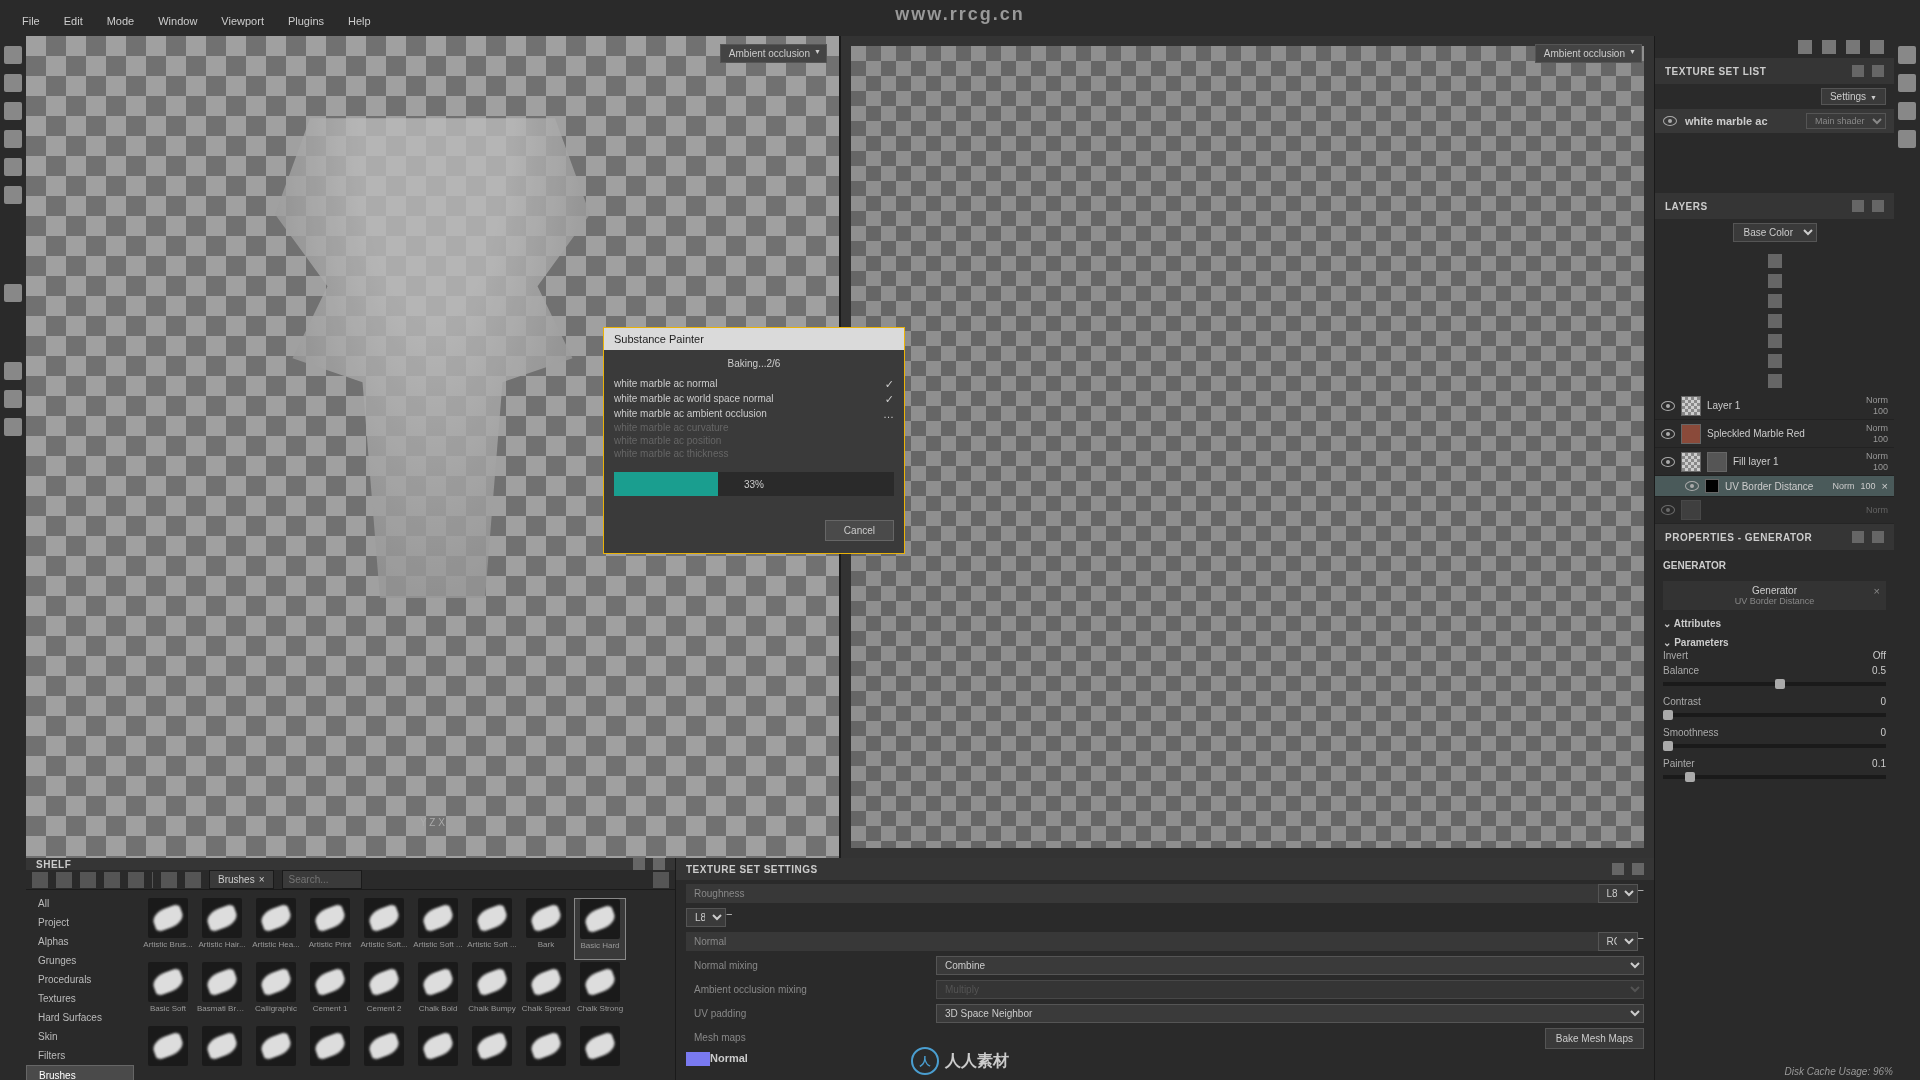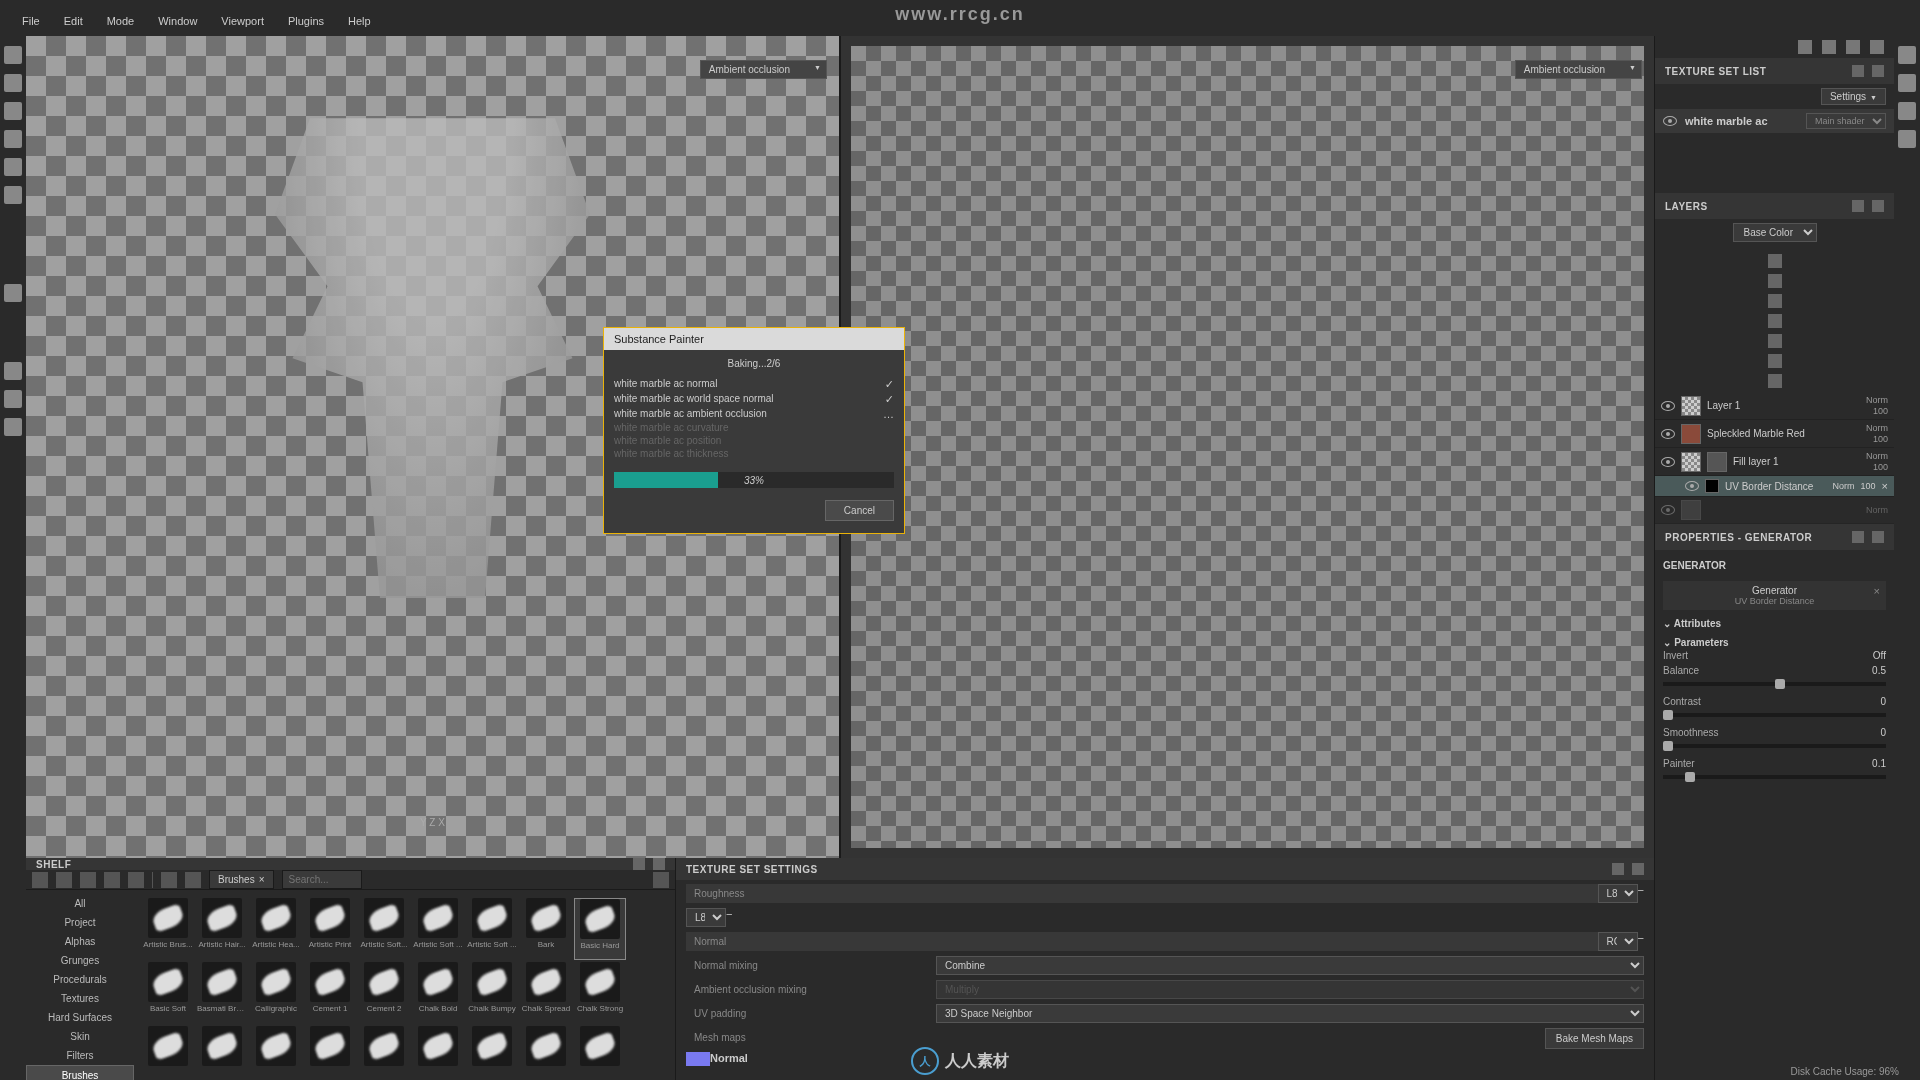--- a/index.html
+++ b/index.html
@@ -6,40 +6,40 @@
 body { background: #2a2a2a; color: #ccc; font-size: 11px; overflow: hidden; width: 1920px; height: 1080px; position: relative; }
 .menubar { height: 36px; background: #2a2a2a; display: flex; align-items: flex-end; padding: 0 10px 5px; }
 .menubar-item { padding: 4px 12px; color: #ccc; cursor: pointer; margin-top: 28px; }
 .watermark-top { position: absolute; top: 4px; left: 50%; transform: translateX(-50%); color: #999; font-size: 18px; font-weight: bold; letter-spacing: 2px; }
 .main { display: flex; height: calc(100% - 36px); }
 .left-toolbar { width: 26px; background: #2a2a2a; display: flex; flex-direction: column; padding-top: 10px; gap: 10px; }
 .tool-icon { width: 18px; height: 18px; margin: 0 auto; background: #888; border-radius: 2px; cursor: pointer; }
 .center { flex: 1; display: flex; flex-direction: column; }
 .viewports { flex: 1; display: flex; gap: 2px; background: #1a1a1a; position: relative; }
 .viewport { flex: 1; background: #3a3a3a; position: relative; overflow: hidden; }
-.vp-dropdown { position: absolute; top: 24px; right: 12px; background: #444; border: 1px solid #555; padding: 3px 36px 3px 8px; font-size: 10px; color: #ccc; cursor: pointer; }
+.vp-dropdown { position: absolute; top: 8px; right: 12px; background: #444; border: 1px solid #555; padding: 3px 16px 3px 8px; font-size: 10px; color: #ccc; cursor: pointer; }
 .vp-dropdown::after { content: '▼'; position: absolute; right: 5px; font-size: 7px; }
 .checker-bg { position: absolute; inset: 0; background-image: repeating-conic-gradient(#888 0 25%, #ccc 0 50%); background-size: 40px 40px; opacity: 0.7; }
 .pillar-shape { position: absolute; left: 50%; top: 10%; transform: translateX(-50%); width: 350px; height: 480px; background: radial-gradient(ellipse at top, #bbb 30%, transparent 70%), linear-gradient(#999, #999); clip-path: polygon(15% 0, 85% 0, 95% 20%, 80% 35%, 90% 50%, 70% 55%, 65% 100%, 35% 100%, 30% 55%, 10% 50%, 20% 35%, 5% 20%); opacity: 0.8; }
 .axis-gizmo { position: absolute; bottom: 30px; left: 50%; transform: translateX(-50%); font-size: 10px; color: #aaa; }
 .uv-pattern { position: absolute; inset: 0; background: #333; }
 .uv-islands { position: absolute; inset: 10px; background-image: repeating-conic-gradient(#888 0 25%, #ccc 0 50%); background-size: 30px 30px; opacity: 0.6; }
 .bottom-panels { height: 222px; display: flex; background: #2a2a2a; }
 .shelf-panel { width: 650px; border-right: 1px solid #1a1a1a; display: flex; flex-direction: column; }
 .tss-panel { flex: 1; display: flex; flex-direction: column; }
 .panel-header { height: 26px; background: #353535; display: flex; align-items: center; padding: 0 10px; font-size: 10px; font-weight: bold; letter-spacing: 0.5px; }
 .panel-header-actions { margin-left: auto; display: flex; gap: 8px; }
 .panel-icon { width: 12px; height: 12px; background: #666; cursor: pointer; }
 .shelf-body { flex: 1; display: flex; }
 .shelf-toolbar { height: 28px; background: #2a2a2a; border-bottom: 1px solid #1a1a1a; display: flex; align-items: center; padding: 0 6px; gap: 8px; }
 .shelf-toolbar-icon { width: 16px; height: 16px; background: #555; cursor: pointer; }
 .shelf-search { background: #3a3a3a; border: 1px solid #1a1a1a; padding: 3px 6px; color: #ccc; font-size: 10px; width: 80px; }
 .shelf-tab { background: #3a3a3a; padding: 3px 8px; border: 1px solid #1a1a1a; font-size: 10px; display: flex; align-items: center; gap: 4px; }
 .shelf-side { width: 108px; background: #2a2a2a; padding: 4px 0; }
-.shelf-cat { padding: 4px 12px; font-size: 10px; cursor: pointer; color: #bbb; text-align: center; }
+.shelf-cat { padding: 4px 12px; font-size: 10px; cursor: pointer; color: #bbb; }
 .shelf-cat.active { background: #4a4a4a; color: #fff; border: 1px solid #666; }
 .shelf-grid { flex: 1; padding: 8px; display: grid; grid-template-columns: repeat(9, 52px); grid-auto-rows: 62px; gap: 2px; overflow: hidden; }
 .brush-item { display: flex; flex-direction: column; align-items: center; gap: 2px; cursor: pointer; }
 .brush-item.selected { border: 1px solid #888; background: #3a3a3a; }
 .brush-thumb { width: 40px; height: 40px; background: #1a1a1a; border-radius: 2px; display: flex; align-items: center; justify-content: center; }
 .brush-stroke { width: 30px; height: 20px; background: #ddd; border-radius: 50% 20% 50% 20%; transform: rotate(-20deg); filter: blur(1px); }
 .brush-label { font-size: 8px; color: #999; white-space: nowrap; overflow: hidden; text-overflow: ellipsis; width: 50px; text-align: center; }
 .tss-body { flex: 1; padding: 4px 10px; }
 .tss-row { display: flex; align-items: flex-start; height: 24px; }
 .tss-label { flex: 0 0 250px; background: #383838; padding: 4px 8px; color: #888; font-size: 10px; }
@@ -83,26 +83,26 @@
 .prop-slider { height: 4px; background: #1a1a1a; margin: 4px 0 8px; position: relative; }
 .prop-slider-handle { position: absolute; top: -3px; width: 10px; height: 10px; background: #aaa; border-radius: 2px; }
 .modal-overlay { position: absolute; left: 577px; top: 291px; width: 302px; background: #3a3a3a; border: 1px solid #eab308; z-index: 1000; }
 .modal-title { background: #dadada; color: #222; padding: 5px 10px; font-size: 11px; }
 .modal-body { padding: 8px 10px; }
 .modal-status { display: flex; justify-content: center; font-size: 10px; color: #ccc; margin-bottom: 8px; }
 .bake-list { margin: 4px 0 12px; }
 .bake-item { display: flex; justify-content: space-between; font-size: 10px; padding: 1px 0; color: #ccc; }
 .bake-item.pending { color: #666; }
 .bake-check { color: #ccc; font-size: 11px; }
-.progress-bar { height: 16px; background: #2a2a2a; position: relative; margin-bottom: 8px; font-style: italic; }
+.progress-bar { height: 24px; background: #2a2a2a; position: relative; margin-bottom: 20px; }
 .progress-fill { height: 100%; background: #1a9e8f; }
 .progress-text { position: absolute; inset: 0; display: flex; align-items: center; justify-content: center; font-size: 10px; color: #ccc; }
 .modal-footer { display: flex; justify-content: flex-end; padding: 4px 0; }
 .modal-btn { background: #4a4a4a; border: 1px solid #666; padding: 4px 18px; color: #ccc; font-size: 10px; cursor: pointer; }
-.statusbar { position: absolute; bottom: 0; right: 18px; font-size: 10px; color: #999; padding: 3px; }
+.statusbar { position: absolute; bottom: 0; right: 24px; font-size: 10px; color: #999; padding: 3px; font-style: italic; }
 .footer-logo { position: absolute; bottom: 5px; left: 50%; transform: translateX(-50%); display: flex; align-items: center; gap: 6px; }
 .logo-circle { width: 28px; height: 28px; border: 2px solid #4a9ed0; border-radius: 50%; color: #4a9ed0; display:flex; align-items:center; justify-content:center; font-weight:bold; }
 .logo-text { font-size: 16px; color: #ccc; font-weight: bold; }
 </style>
 </head>
 <body>
 
 <div class="watermark-top">www.rrcg.cn</div>
 
 <div class="menubar">

